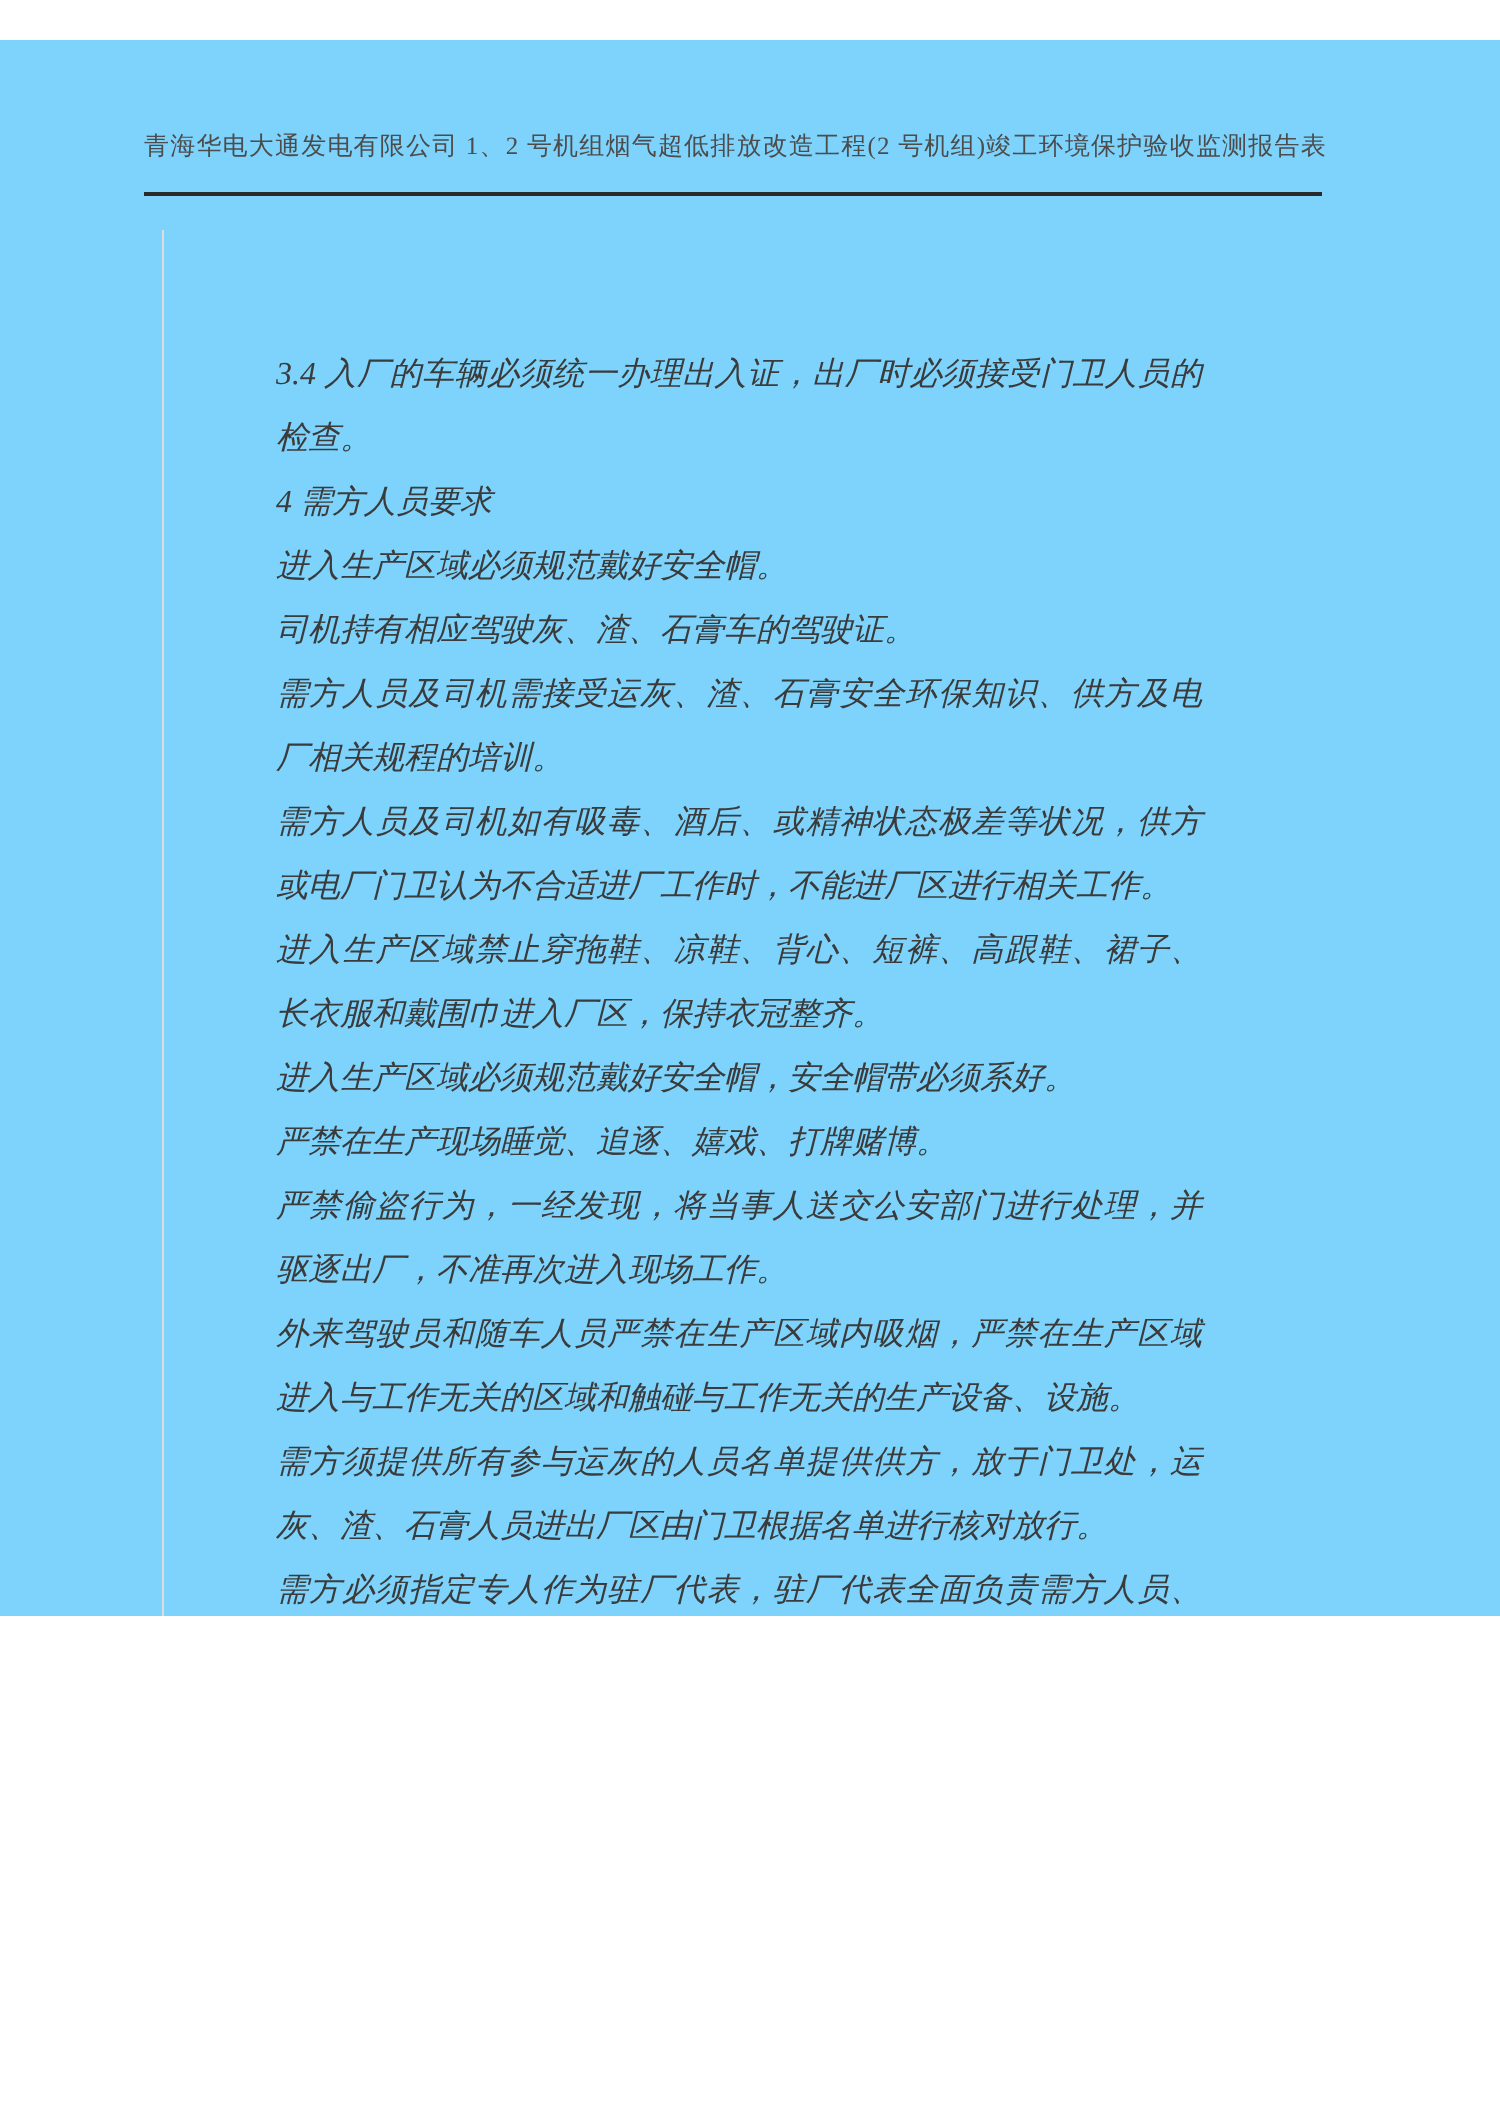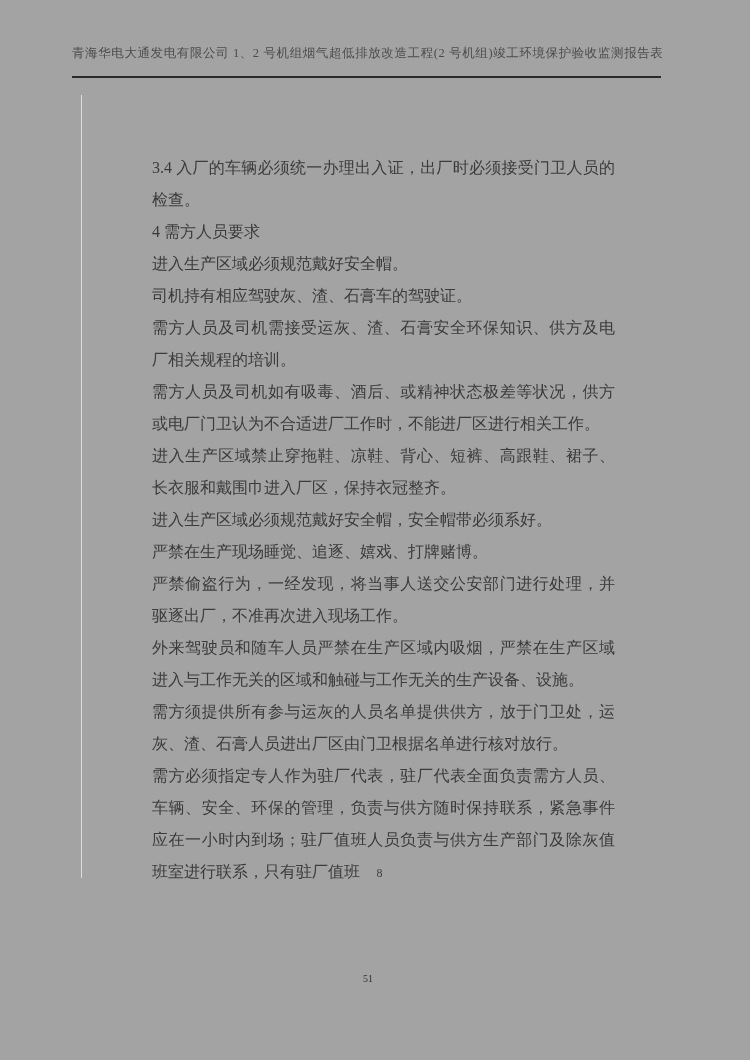--- a/index.html
+++ b/index.html
@@ -3,24 +3,25 @@
 <meta charset="utf-8">
 <style>
   html, body {
     margin: 0;
     padding: 0;
     background: #ffffff;
   }
   .page {
     position: relative;
     width: 750px;
-    height: 1060px;
-    background: #a3a3a3;
+    height: 788px;
+    background: #7dd3fc;
     overflow: hidden;
     font-family: "Liberation Serif", "DejaVu Serif", serif;
+    margin-top: 20px;
   }
   
   .header-title {
     position: absolute;
     top: 45px;
     left: 72px;
     width: 590px;
     text-align: center;
     font-size: 12.5px;
     letter-spacing: 0.6px;
@@ -41,25 +42,26 @@
     top: 95px;
     left: 81px;
     width: 1px;
     height: 783px;
     background: #dcdcdc;
   }
   
   .content {
     position: absolute;
     top: 152px;
-    left: 152px;
+    left: 138px;
     width: 463px;
     font-size: 16px;
     line-height: 32px;
     color: #3b3b3b;
+    font-style: italic;
   }
   .content p {
     margin: 0;
     text-align: justify;
     text-justify: inter-ideograph;
   }
   
   .inner-page-number {
     position: absolute;
     top: 866px;

